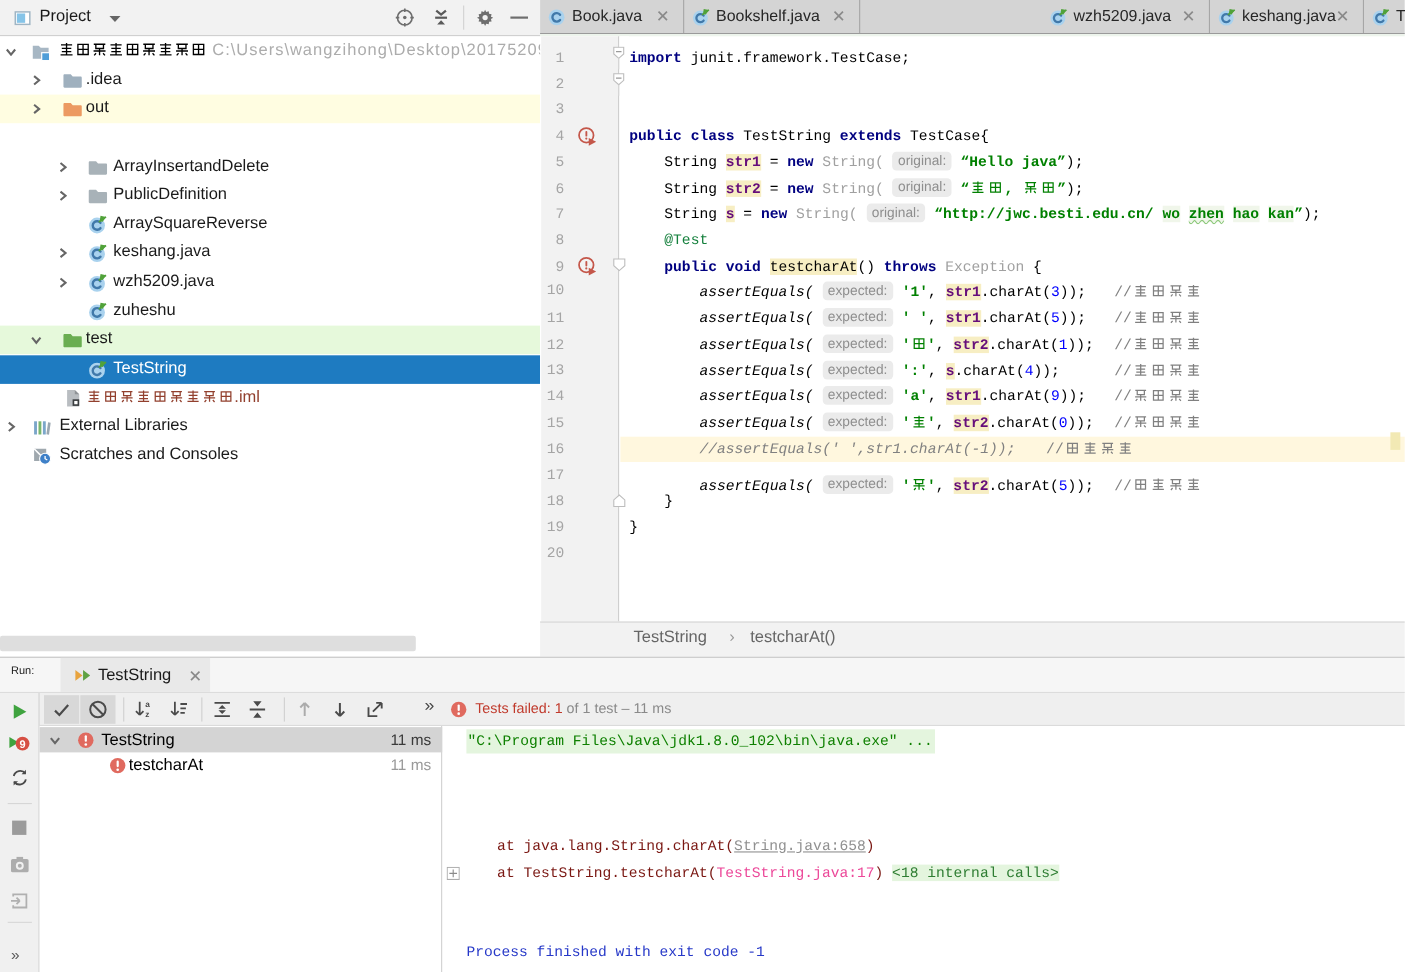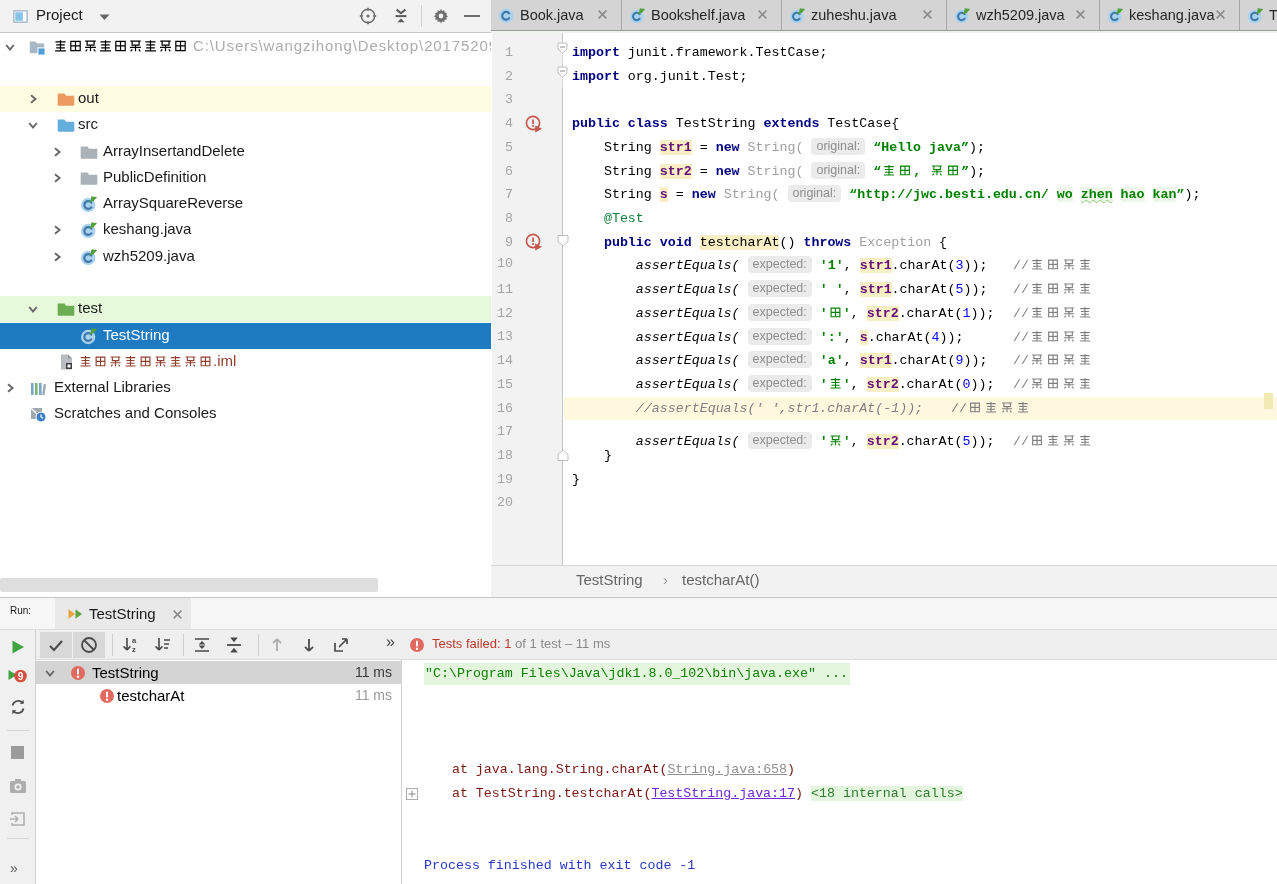--- a/index.html
+++ b/index.html
@@ -195,38 +195,38 @@
             <use href="#h3"></use>
           </svg><svg class="hz" width="15" height="15">
             <use href="#h1"></use>
           </svg><svg class="hz" width="15" height="15">
             <use href="#h3"></use>
           </svg><svg class="hz" width="15" height="15">
             <use href="#h2"></use>
           </svg></span>
         <span class="lbl" style="left:193px;color:#ACACAC;letter-spacing:0.9px">C:\Users\wangzihong\Desktop\20175209...</span>
       </div>
+ <div class="trow" style="top:27px">
+        <svg class="chev" style="left:28px">
+          <use href="#chevR"></use>
+        </svg>
+        <svg class="ticon" style="left:57px;color:#9FB0BE" width="17" height="17">
+          <use href="#folder"></use>
+        </svg>
+        <span class="lbl" style="left:78px">.idea</span>
+      </div>
  <div class="trow" style="top:53px;background:#FFFDE1">
         <svg class="chev" style="left:28px">
           <use href="#chevR"></use>
         </svg>
         <svg class="ticon" style="left:57px;color:#EC9A62" width="17" height="17">
           <use href="#folder"></use>
         </svg>
         <span class="lbl" style="left:78px">out</span>
       </div>
- <div class="trow" style="top:79px">
-        <svg class="chev" style="left:28px">
-          <use href="#chevD"></use>
-        </svg>
-        <svg class="ticon" style="left:57px;color:#64AEDC" width="17" height="17">
-          <use href="#folder"></use>
-        </svg>
-        <span class="lbl" style="left:78px">src</span>
-      </div>
  <div class="trow" style="top:106px">
         <svg class="chev" style="left:52px">
           <use href="#chevR"></use>
         </svg>
         <svg class="ticon" style="left:80px;color:#A8B2B8" width="17" height="17">
           <use href="#folder"></use>
         </svg>
         <span class="lbl" style="left:103px">ArrayInsertandDelete</span>
       </div>
  <div class="trow" style="top:132px">
@@ -254,20 +254,26 @@
         <span class="lbl" style="left:103px">keshang.java</span>
       </div>
  <div class="trow" style="top:211px">
         <svg class="chev" style="left:52px">
           <use href="#chevR"></use>
         </svg>
         <svg class="ticon" style="left:80px" width="18" height="18">
           <use href="#clsrun"></use>
         </svg>
         <span class="lbl" style="left:103px">wzh5209.java</span>
+      </div>
+ <div class="trow" style="top:237px">
+        <svg class="ticon" style="left:80px" width="18" height="18">
+          <use href="#clsrun"></use>
+        </svg>
+        <span class="lbl" style="left:103px">zuheshu</span>
       </div>
  <div class="trow" style="top:263px;background:#E6F9DB">
         <svg class="chev" style="left:28px">
           <use href="#chevD"></use>
         </svg>
         <svg class="ticon" style="left:57px;color:#6AAE51" width="17" height="17">
           <use href="#folder"></use>
         </svg>
         <span class="lbl" style="left:78px">test</span>
       </div>
@@ -327,29 +333,20 @@
         <svg class="tx" style="left:106px">
           <use href="#xx"></use>
         </svg>
       </div>
  <div class="tab" style="left:131px;width:160px">
         <svg class="ti">
           <use href="#clsrun"></use>
         </svg>
         <span class="tl">Bookshelf.java</span>
         <svg class="tx" style="left:135px">
-          <use href="#xx"></use>
-        </svg>
-      </div>
- <div class="tab" style="left:291px;width:165px">
-        <svg class="ti">
-          <use href="#clsrun"></use>
-        </svg>
-        <span class="tl">zuheshu.java</span>
-        <svg class="tx" style="left:140px">
           <use href="#xx"></use>
         </svg>
       </div>
  <div class="tab" style="left:456px;width:153px">
         <svg class="ti">
           <use href="#clsrun"></use>
         </svg>
         <span class="tl">wzh5209.java</span>
         <svg class="tx" style="left:128px">
           <use href="#xx"></use>
@@ -409,21 +406,20 @@
     </svg>
 <svg class="abs" style="left:556px;top:234px" width="14" height="14">
       <use href="#folddown"></use>
     </svg>
 <svg class="abs" style="left:556px;top:448px" width="14" height="14">
       <use href="#foldup"></use>
     </svg>
 <div class="abs" style="left:564px;top:396.6px;width:713px;height:23.7px;background:#FFF7DE"></div>
 <div class="abs" id="code">
  <div class="cl mono" style="top:8.1px"><span class="kw">import</span> junit.framework.TestCase;</div>
- <div class="cl mono" style="top:31.8px"><span class="kw">import</span> org.junit.<span style="color:#000">Test</span>;</div>
  <div class="cl mono" style="top:79.2px"><span class="kw">public class </span>TestString <span class="kw">extends </span>TestCase{</div>
  <div class="cl mono" style="top:102.9px">    String <span class="fld">str1</span> = <span class="kw">new</span> <span class="gy">String(</span> <span class="chip">original:</span> <span class="str">“Hello java”</span>);</div>
  <div class="cl mono" style="top:126.6px">    String <span class="fld">str2</span> = <span class="kw">new</span> <span class="gy">String(</span> <span class="chip">original:</span> <span class="str">“<svg class="hz" width="16" height="14">
             <use href="#h1"></use>
           </svg><svg class="hz" width="16" height="14">
             <use href="#h2"></use>
           </svg>, <svg class="hz" width="16" height="14">
             <use href="#h3"></use>
           </svg><svg class="hz" width="16" height="14">
             <use href="#h2"></use>
@@ -618,20 +614,20 @@
   <svg class="ico" style="left:63px;top:4px" width="16" height="16">
           <use href="#failball"></use>
         </svg>
   <span style="position:absolute;left:81px;top:3px;font-size:15px;color:#000">testcharAt</span>
   <span style="position:absolute;right:10px;top:3px;font-size:14px;color:#9A9A9A">11 ms</span>
  </div>
 </div>
 <div class="abs" id="console">
  <div class="mono" style="position:absolute;left:21px;top:5.5px;color:#0E8000"><span style="background:#E4F5DE;padding:3px 2px 4px 1px">"C:\Program Files\Java\jdk1.8.0_102\bin\java.exe" ...</span></div>
  <div class="mono" style="position:absolute;left:17px;top:102px;color:#7A1712">    at java.lang.String.charAt(<span style="color:#909090;text-decoration:underline">String.java:658</span>)</div>
- <div class="mono" style="position:absolute;left:17px;top:126px;color:#7A1712">    at TestString.testcharAt(<span style="color:#6d28d9;text-decoration:underline">TestString.java:17</span>) <span style="color:#2E7D32;background:#E4F5DE">&lt;18 internal calls&gt;</span></div>
+ <div class="mono" style="position:absolute;left:17px;top:126px;color:#7A1712">    at TestString.testcharAt(<span style="color:#ec4899;">TestString.java:17</span>) <span style="color:#2E7D32;background:#E4F5DE">&lt;18 internal calls&gt;</span></div>
  <div class="mono" style="position:absolute;left:21px;top:197.5px;color:#2638C8">Process finished with exit code -1</div>
  <svg class="ico" style="left:3px;top:128px" width="12" height="12">
         <rect x="0.5" y="0.5" width="11" height="11" fill="#fff" stroke="#ABABAB"></rect>
         <path d="M2.5 6h7M6 2.5v7" stroke="#8A8A8A"></path>
       </svg>
 </div>
 <div class="abs" style="left:1264px;top:393px;width:9px;height:16px;background:#F2E9B4"></div>
 </div>
 </body></html>

